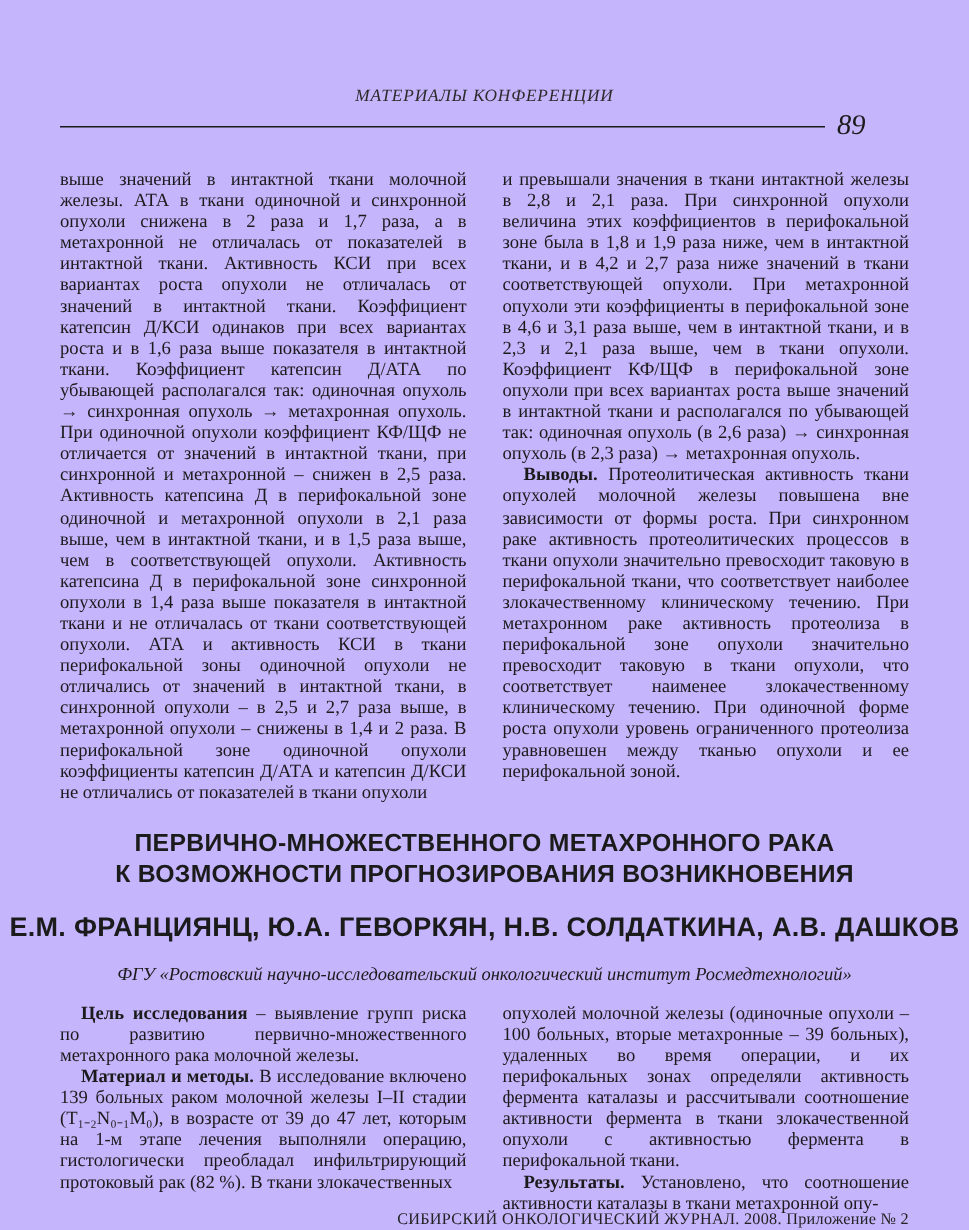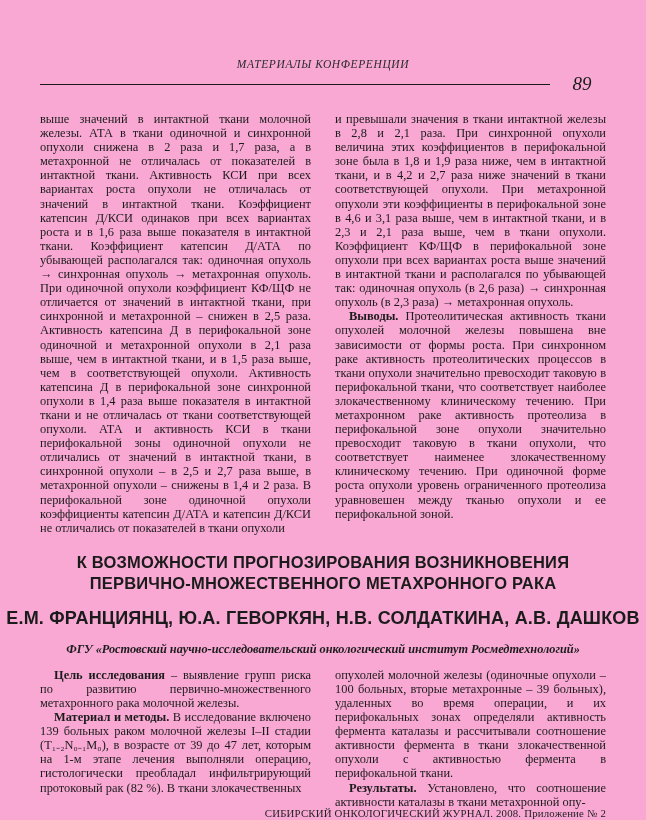--- a/index.html
+++ b/index.html
@@ -1,38 +1,38 @@
 <!DOCTYPE html>
 <html lang="ru"><head>
 <meta charset="utf-8">
 <style>
   html, body { margin:0; padding:0; background:#ffffff; }
   .page {
     position:relative;
     width:646px; height:820px;
-    background:#f9a8d4;
+    background:#c4b5fd;
     color:#1b1b1b;
     font-family:"Liberation Serif", serif;
     box-sizing:border-box;
     overflow:hidden;
     margin:0 auto;
   }
   .header { padding:58px 40px 0 40px; }
   .running-title {
     text-align:center;
     font-style:italic;
     font-size:11.5px;
     letter-spacing:0.6px;
     color:#2b2b2b;
     white-space:nowrap;
   }
   .rule-row { display:flex; align-items:flex-end; margin-top:4px; }
   .rule { flex:1; border-bottom:1.8px solid #1a1a1a; margin-bottom:8px; }
   .page-number {
-    width:48px; text-align:center;
+    width:48px; text-align:left;
     font-style:italic; font-size:19px; line-height:1;
     padding-left:8px; color:#1b1b1b;
   }
   .columns {
     display:flex; gap:24px;
     padding:0 40px;
     text-align:justify;
     font-size:12.4px;
     line-height:14.1px;
   }
@@ -46,21 +46,21 @@
     margin-top:17px;
     text-align:center;
     font-family:"Liberation Sans", sans-serif;
     font-weight:bold;
   }
   .article-title { font-size:16.5px; line-height:21px; letter-spacing:0.2px; }
   .article-authors { margin-top:14px; font-size:18px; letter-spacing:0.2px; }
   .article-affiliation {
     margin-top:13px;
     font-family:"Liberation Serif", serif;
-    font-weight:bold;
+    font-weight:normal;
     font-style:italic;
     font-size:12.3px;
     text-align:center;
   }
   .footer {
     position:absolute;
     top:761px; right:40px;
     font-size:10.8px;
     letter-spacing:0.2px;
     color:#222222;
@@ -86,22 +86,22 @@
         <p class="para">выше значений в интактной ткани молочной железы. АТА в ткани одиночной и синхронной опухоли снижена в 2 раза и 1,7 раза, а в метахронной не отличалась от показателей в интактной ткани. Активность КСИ при всех вариантах роста опухоли не отличалась от значений в интактной ткани. Коэффициент катепсин Д/КСИ одинаков при всех вариантах роста и в 1,6 раза выше показателя в интактной ткани. Коэффициент катепсин Д/АТА по убывающей располагался так: одиночная опухоль → синхронная опухоль → метахронная опухоль. При одиночной опухоли коэффициент КФ/ЩФ не отличается от значений в интактной ткани, при синхронной и метахронной – снижен в 2,5 раза. Активность катепсина Д в перифокальной зоне одиночной и метахронной опухоли в 2,1 раза выше, чем в интактной ткани, и в 1,5 раза выше, чем в соответствующей опухоли. Активность катепсина Д в перифокальной зоне синхронной опухоли в 1,4 раза выше показателя в интактной ткани и не отличалась от ткани соответствующей опухоли. АТА и активность КСИ в ткани перифокальной зоны одиночной опухоли не отличались от значений в интактной ткани, в синхронной опухоли – в 2,5 и 2,7 раза выше, в метахронной опухоли – снижены в 1,4 и 2 раза. В перифокальной зоне одиночной опухоли коэффициенты катепсин Д/АТА и катепсин Д/КСИ не отличались от показателей в ткани опухоли</p>
       </div>
     <div class="col">
         <p class="para">и превышали значения в ткани интактной железы в 2,8 и 2,1 раза. При синхронной опухоли величина этих коэффициентов в перифокальной зоне была в 1,8 и 1,9 раза ниже, чем в интактной ткани, и в 4,2 и 2,7 раза ниже значений в ткани соответствующей опухоли. При метахронной опухоли эти коэффициенты в перифокальной зоне в 4,6 и 3,1 раза выше, чем в интактной ткани, и в 2,3 и 2,1 раза выше, чем в ткани опухоли. Коэффициент КФ/ЩФ в перифокальной зоне опухоли при всех вариантах роста выше значений в интактной ткани и располагался по убывающей так: одиночная опухоль (в 2,6 раза) → синхронная опухоль (в 2,3 раза) → метахронная опухоль.</p>
         <p class="para indent"><b>Выводы.</b> Протеолитическая активность ткани опухолей молочной железы повышена вне зависимости от формы роста. При синхронном раке активность протеолитических процессов в ткани опухоли значительно превосходит таковую в перифокальной ткани, что соответствует наиболее злокачественному клиническому течению. При метахронном раке активность протеолиза в перифокальной зоне опухоли значительно превосходит таковую в ткани опухоли, что соответствует наименее злокачественному клиническому течению. При одиночной форме роста опухоли уровень ограниченного протеолиза уравновешен между тканью опухоли и ее перифокальной зоной.</p>
       </div>
   </div>
 
   <div class="title-block">
     <div class="article-title">
+      <div>ПЕРВИЧНО-МНОЖЕСТВЕННОГО МЕТАХРОННОГО РАКА</div>
       <div>К ВОЗМОЖНОСТИ ПРОГНОЗИРОВАНИЯ ВОЗНИКНОВЕНИЯ</div>
-      <div>ПЕРВИЧНО-МНОЖЕСТВЕННОГО МЕТАХРОННОГО РАКА</div>
     </div>
     <div class="article-authors">Е.М. ФРАНЦИЯНЦ, Ю.А. ГЕВОРКЯН, Н.В. СОЛДАТКИНА, А.В. ДАШКОВ</div>
     <div class="article-affiliation">ФГУ «Ростовский научно-исследовательский онкологический институт Росмедтехнологий»</div>
   </div>
 
   <div class="columns bottom">
     <div class="col">
         <p class="para indent"><b>Цель исследования</b> – выявление групп риска по развитию первично-множественного метахронного рака молочной железы.</p>
         <p class="para indent"><b>Материал и методы.</b> В исследование включено 139 больных раком молочной железы I–II стадии (T₁₋₂N₀₋₁M₀), в возрасте от 39 до 47 лет, которым на 1-м этапе лечения выполняли операцию, гистологически преобладал инфильтрирующий протоковый рак (82 %). В ткани злокачественных</p>
       </div>

